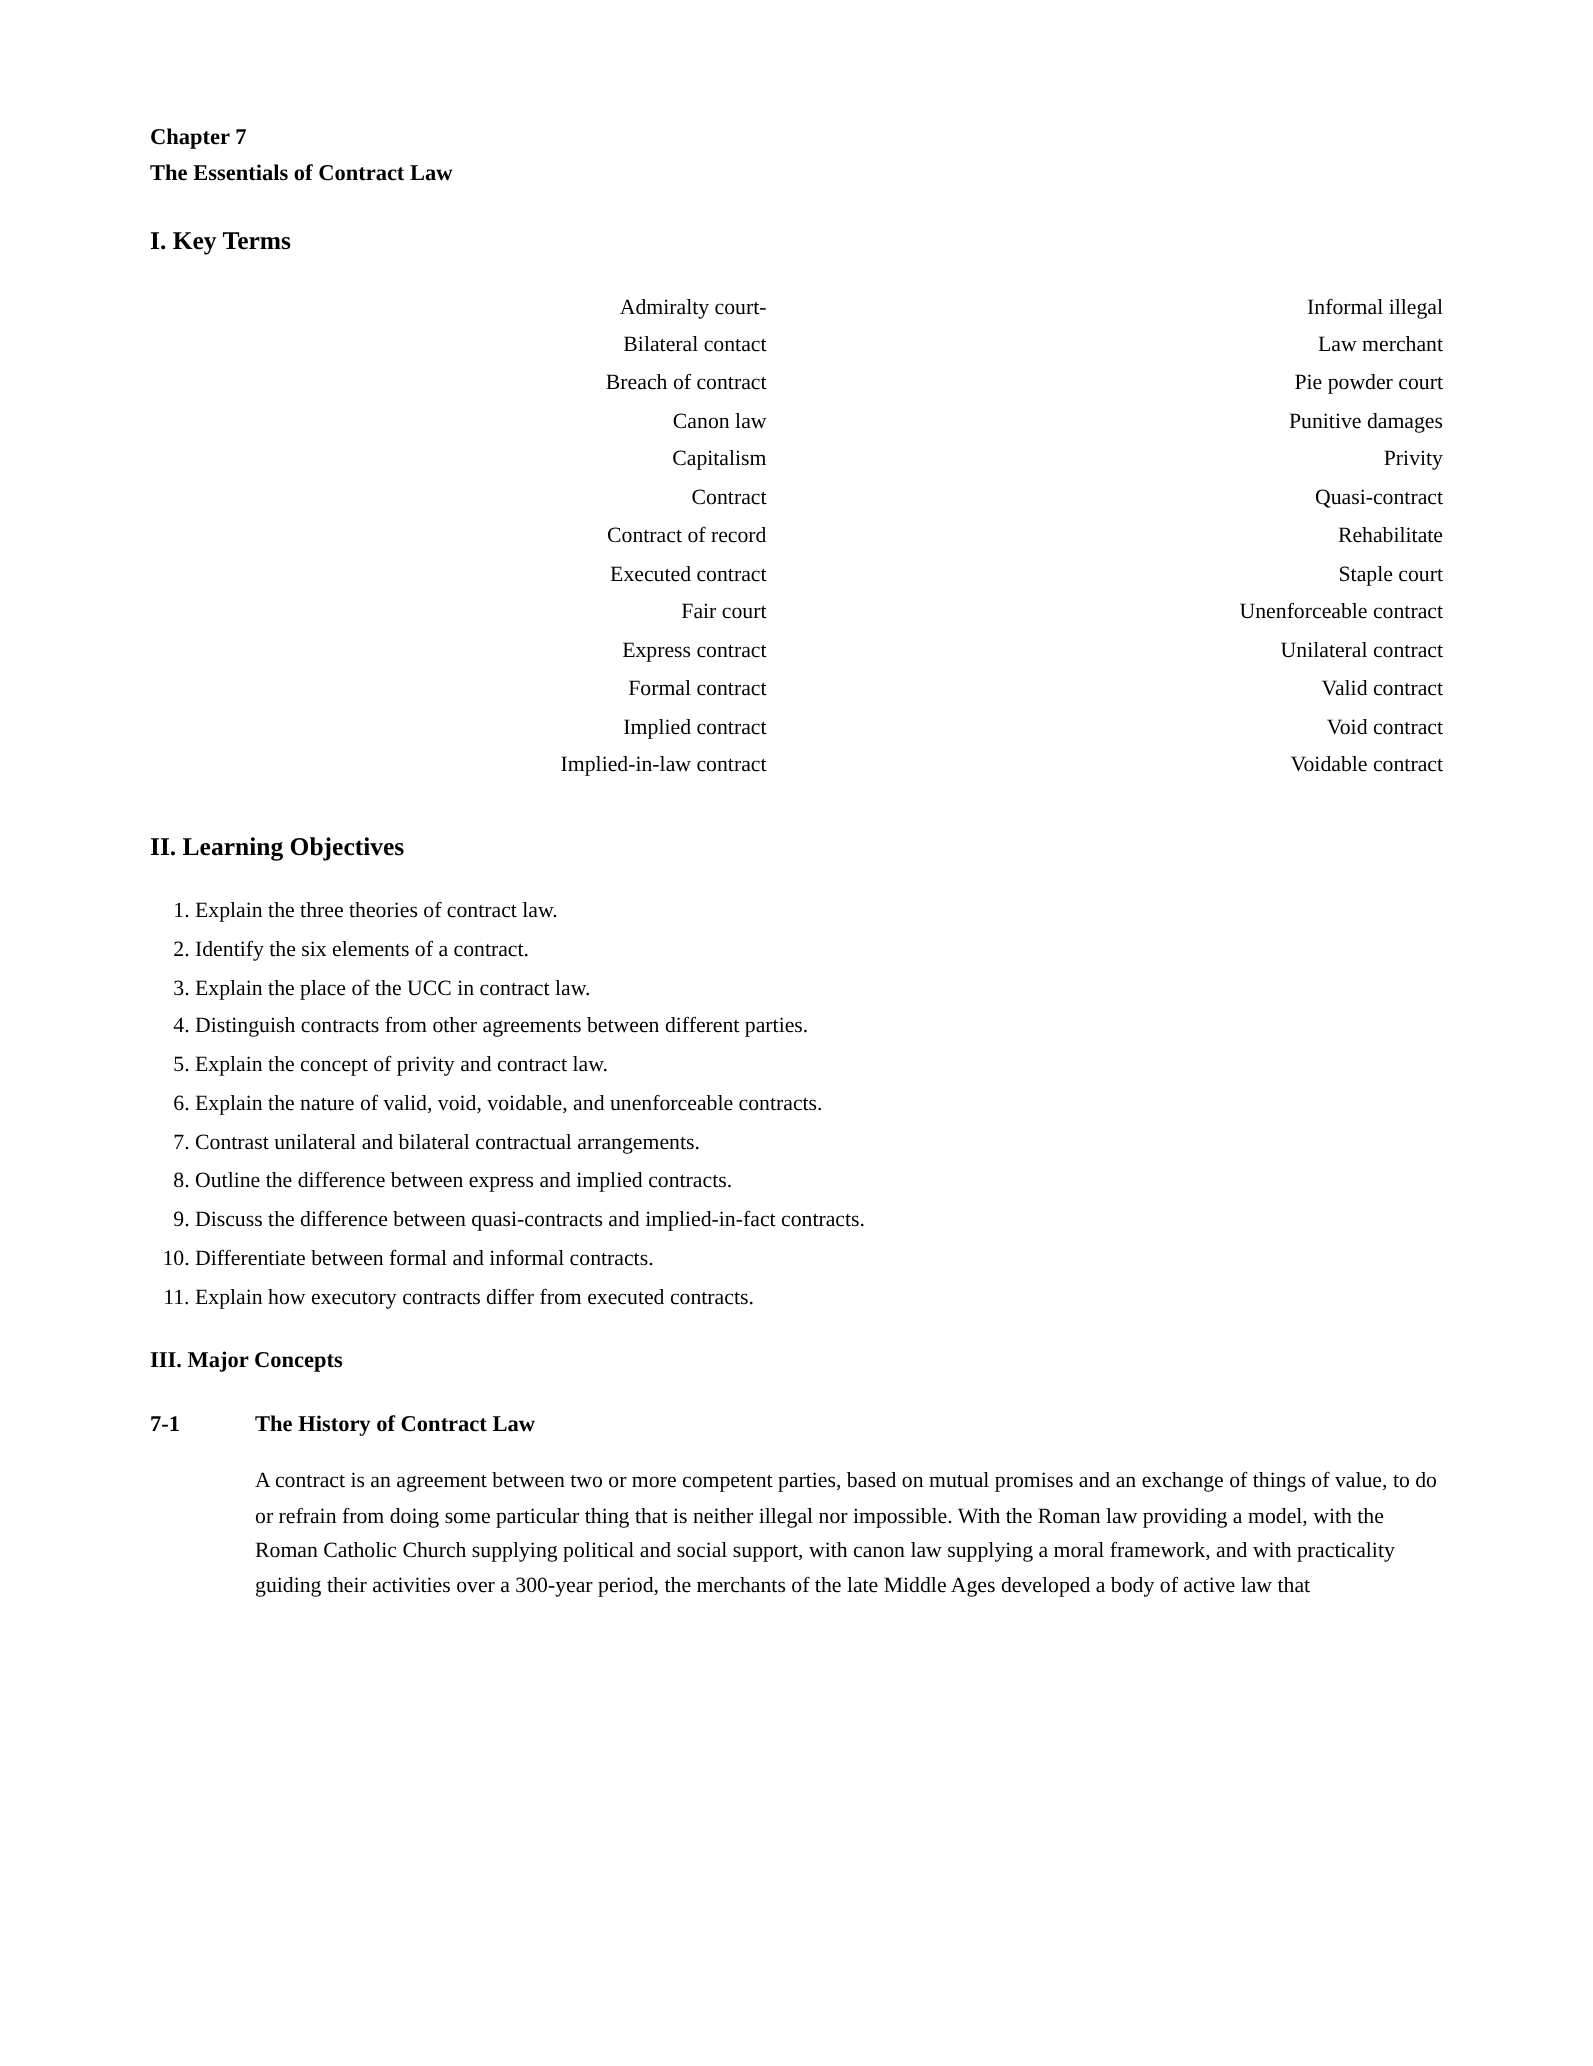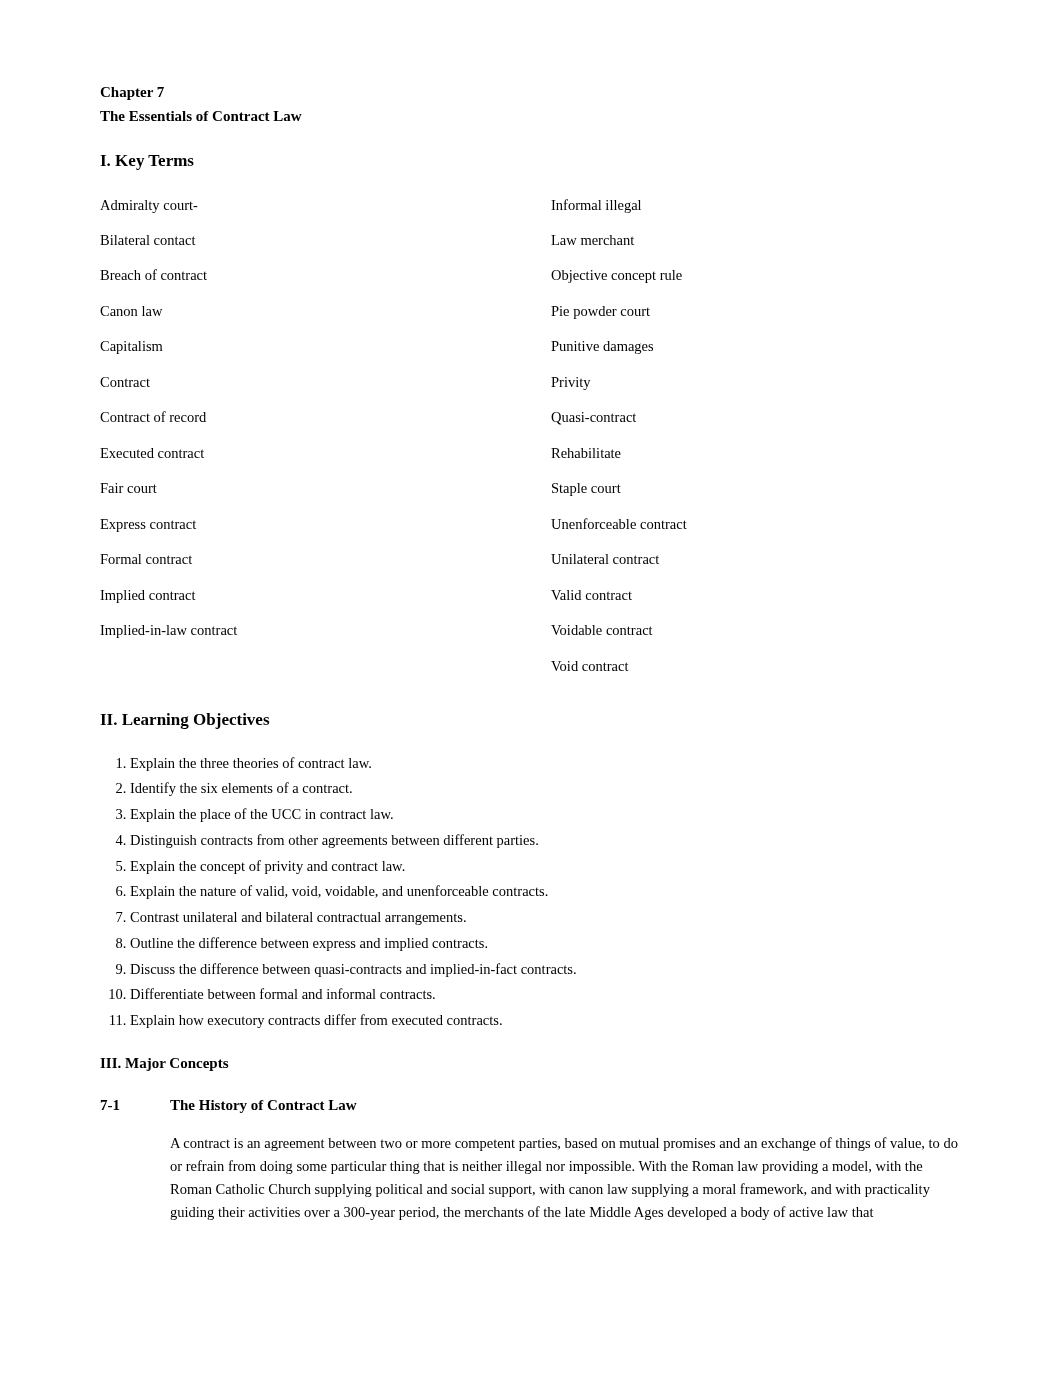--- a/index.html
+++ b/index.html
@@ -34,21 +34,22 @@
       display: flex;
       gap: 40px;
       margin-bottom: 30px;
       margin-top: 10px;
     }
 
     .terms-column {
       flex: 1;
       display: flex;
       flex-direction: column;
-      gap: 13px;
+      gap: 3px;
+      align-items: flex-end;
     }
 
     .term-item {
       font-size: 14.5px;
       line-height: 1.55;
     }
 
     .section-block {
       margin-bottom: 20px;
     }
@@ -115,32 +116,31 @@
         <div class="term-item">Executed contract</div>
         <div class="term-item">Fair court</div>
         <div class="term-item">Express contract</div>
         <div class="term-item">Formal contract</div>
         <div class="term-item">Implied contract</div>
         <div class="term-item">Implied-in-law contract</div>
       </div>
     <div class="terms-column" id="terms-right">
         <div class="term-item">Informal illegal</div>
         <div class="term-item">Law merchant</div>
-        <div class="term-item">Objective concept rule</div>
         <div class="term-item">Pie powder court</div>
         <div class="term-item">Punitive damages</div>
         <div class="term-item">Privity</div>
         <div class="term-item">Quasi-contract</div>
         <div class="term-item">Rehabilitate</div>
         <div class="term-item">Staple court</div>
         <div class="term-item">Unenforceable contract</div>
         <div class="term-item">Unilateral contract</div>
         <div class="term-item">Valid contract</div>
+        <div class="term-item">Void contract</div>
         <div class="term-item">Voidable contract</div>
-        <div class="term-item">Void contract</div>
       </div>
   </div>
 </div>
 
 <div class="section-block learning-objectives">
   <div class="section-heading">II.  Learning Objectives</div>
   <ol id="objectives-list">
       <li>Explain the three theories of contract law.</li>
       <li>Identify the six elements of a contract.</li>
       <li>Explain the place of the UCC in contract law.</li>

